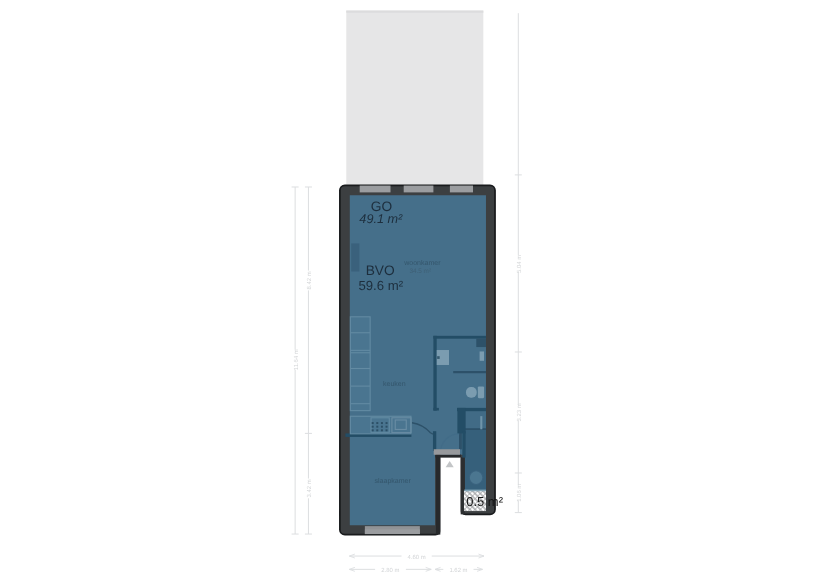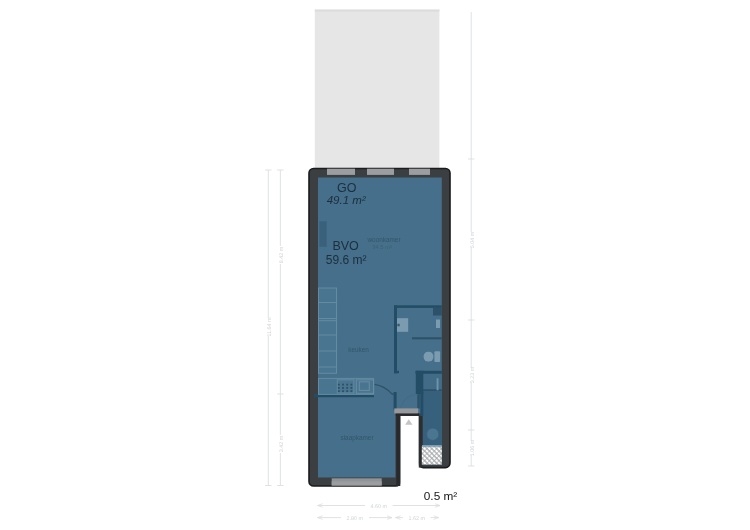--- a/index.html
+++ b/index.html
@@ -200,14 +200,14 @@
 <div style="position:absolute;left:346.2px;top:219px;transform:translate(-50%,0) translateZ(0);font-size:12px;line-height:11.5px;color:#1d2e3d;white-space:nowrap;margin-top:36px;">59.6 m²</div>
 
 <div style="position:absolute;left:384px;top:237.2px;transform:translate(-50%,0) translateZ(0);font-size:6.4px;line-height:6.4px;color:#34566c;white-space:nowrap;">woonkamer</div>
 
 <div style="position:absolute;left:382px;top:244.9px;transform:translate(-50%,0) translateZ(0);font-size:5.8px;line-height:5.8px;color:#3f6076;white-space:nowrap;">34.5 m²</div>
 
 <div style="position:absolute;left:358.5px;top:347.4px;transform:translate(-50%,0) translateZ(0);font-size:6.4px;line-height:6.4px;color:#34566c;white-space:nowrap;">keuken</div>
 
 <div style="position:absolute;left:357px;top:435.4px;transform:translate(-50%,0) translateZ(0);font-size:6.4px;line-height:6.4px;color:#34566c;white-space:nowrap;">slaapkamer</div>
 
-<div style="position:absolute;left:423.8px;top:450.9px;transform:translateZ(0);font-size:11.8px;line-height:11.8px;color:#161616;white-space:nowrap;margin-top:40px;">0.5 m²</div>
+<div style="position:absolute;left:423.8px;top:450.9px;transform:translateZ(0);font-size:11.8px;line-height:11.8px;color:#161616;white-space:nowrap;">0.5 m²</div>
 </div>
 
 </body></html>

